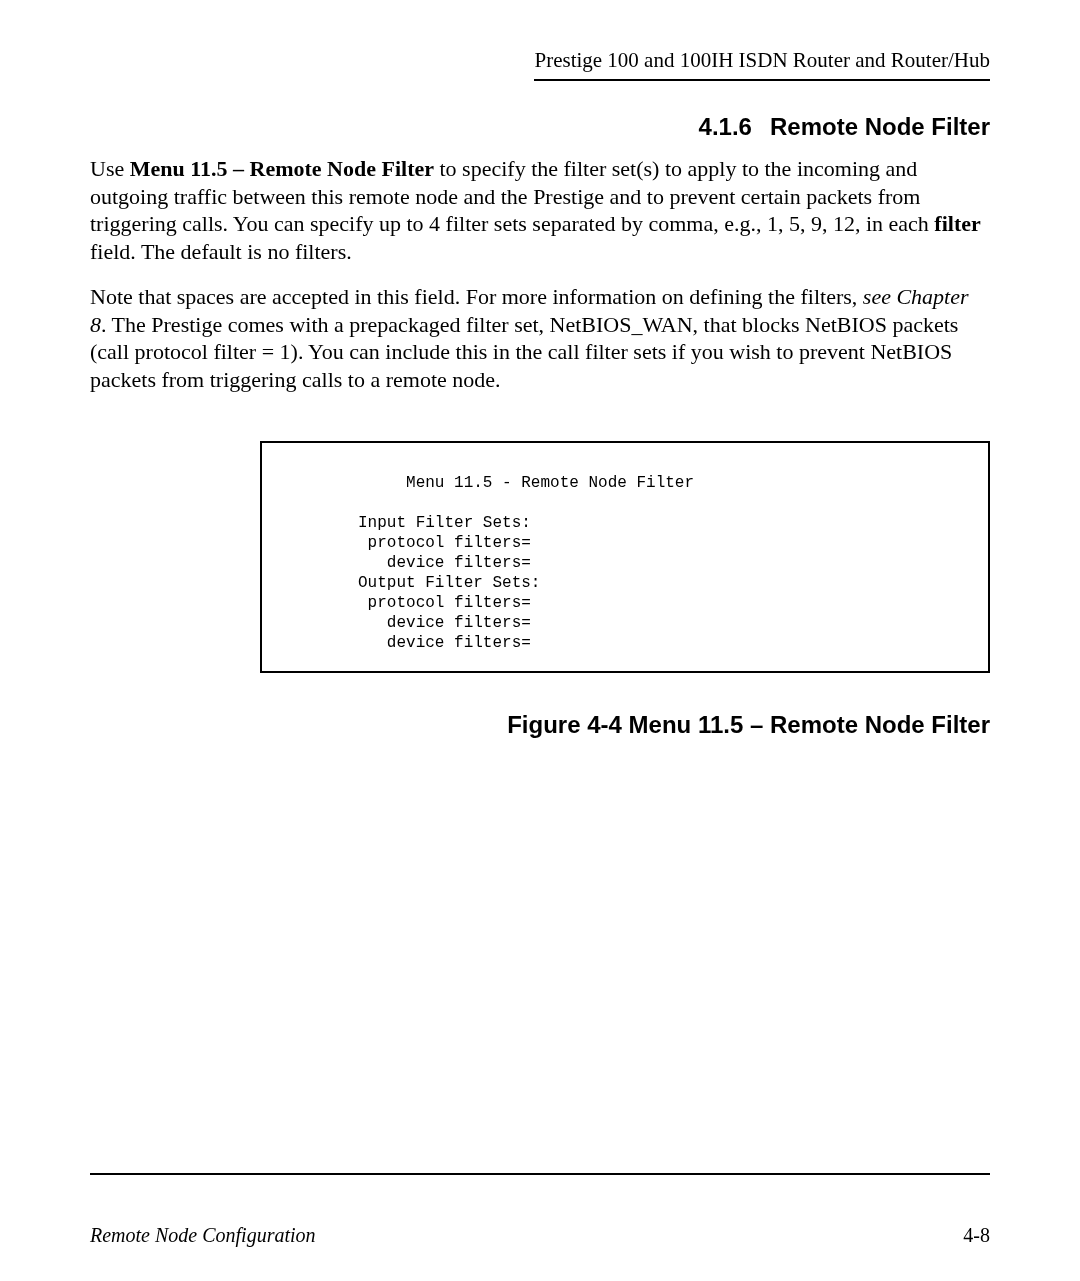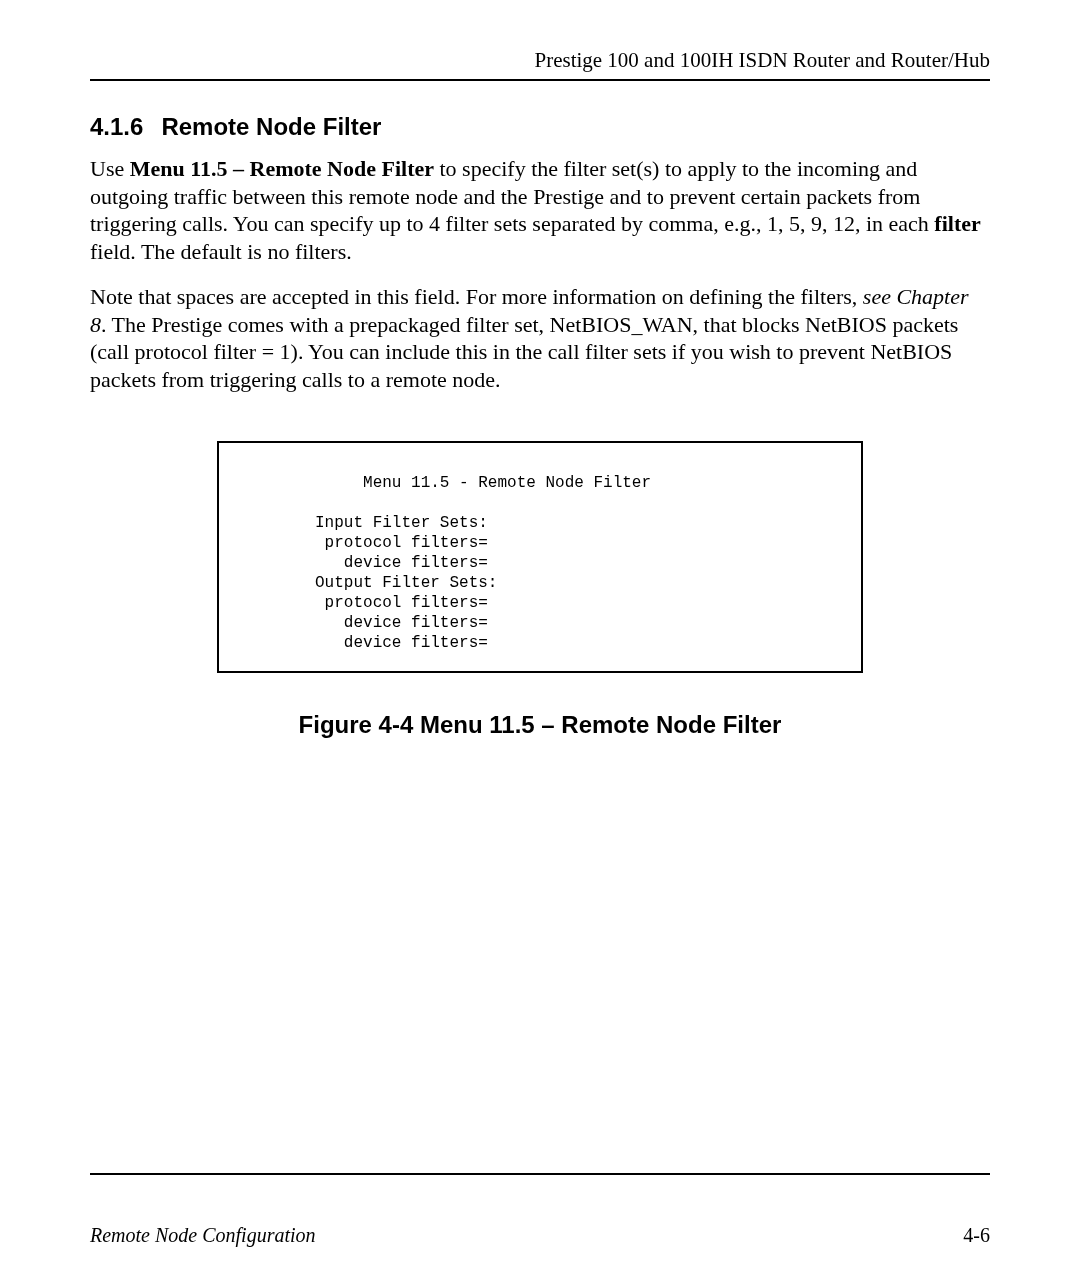--- a/index.html
+++ b/index.html
@@ -10,20 +10,21 @@
     font-family: "Times New Roman", Times, serif;
   }
   .page {
     width: 1080px;
     height: 1281px;
     box-sizing: border-box;
     padding: 48px 90px 0 90px;
     position: relative;
     display: flex;
     flex-direction: column;
+    align-items: flex-end;
   }
   .header-line {
     font-family: "Times New Roman", Times, serif;
     font-size: 21px;
     text-align: right;
     border-bottom: 2px solid #000;
     padding-bottom: 6px;
     margin-bottom: 22px;
   }
   .section-heading {
@@ -44,21 +45,21 @@
   }
   .bold { font-weight: bold; }
   .italic { font-style: italic; }
   .figure-box-wrap {
     margin: 30px 0 10px 0;
     display: flex;
     justify-content: center;
   }
   .figure-box {
     border: 2px solid #000;
-    width: 646px;
+    width: 730px;
     box-sizing: border-box;
     padding: 30px 0 18px 0;
     font-family: "Courier New", Courier, monospace;
     font-size: 16px;
     line-height: 1.25;
     white-space: pre;
   }
   .figure-caption {
     font-family: Arial, Helvetica, sans-serif;
     font-weight: bold;
@@ -102,16 +103,16 @@
 
   <div class="figure-box-wrap">
     <div class="figure-box"><div>               Menu 11.5 - Remote Node Filter</div>
 <div>          Input Filter Sets:</div><div>           protocol filters=</div><div>             device filters=</div><div>          Output Filter Sets:</div><div>           protocol filters=</div><div>             device filters=</div><div>             device filters=</div></div>
   </div>
 
   <div class="figure-caption">Figure 4-4 Menu 11.5 – Remote Node Filter</div>
 
   <div class="footer">
     <span class="left">Remote Node Configuration</span>
-    <span class="right">4-6</span>
+    <span class="right">4-8</span>
   </div>
 
 </div>
 
 </body></html>

